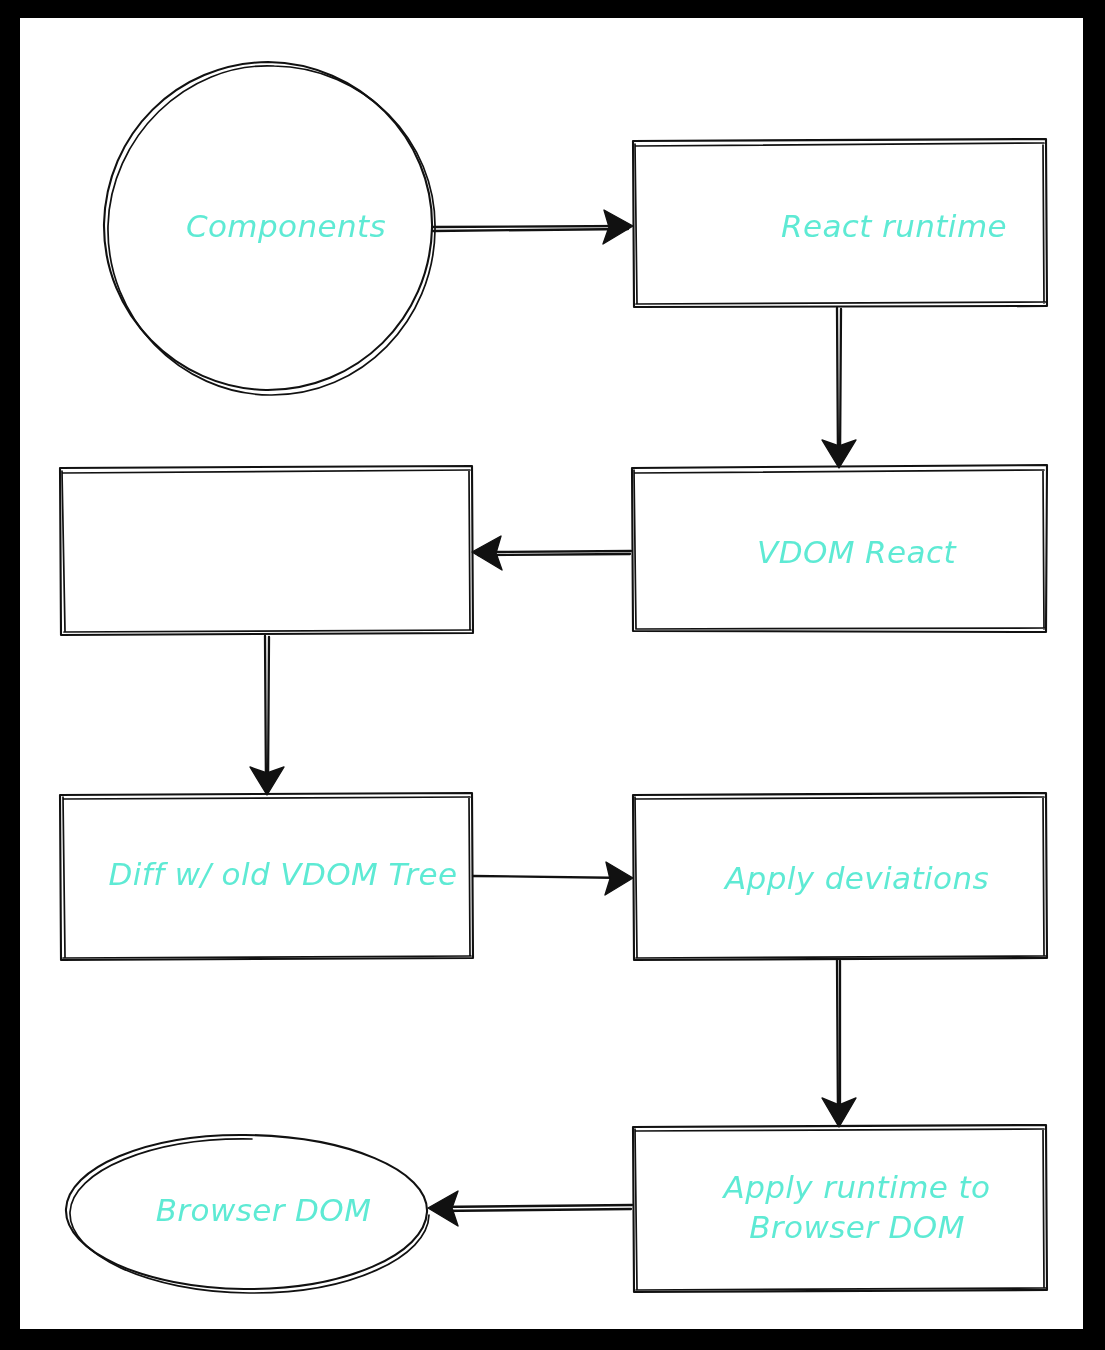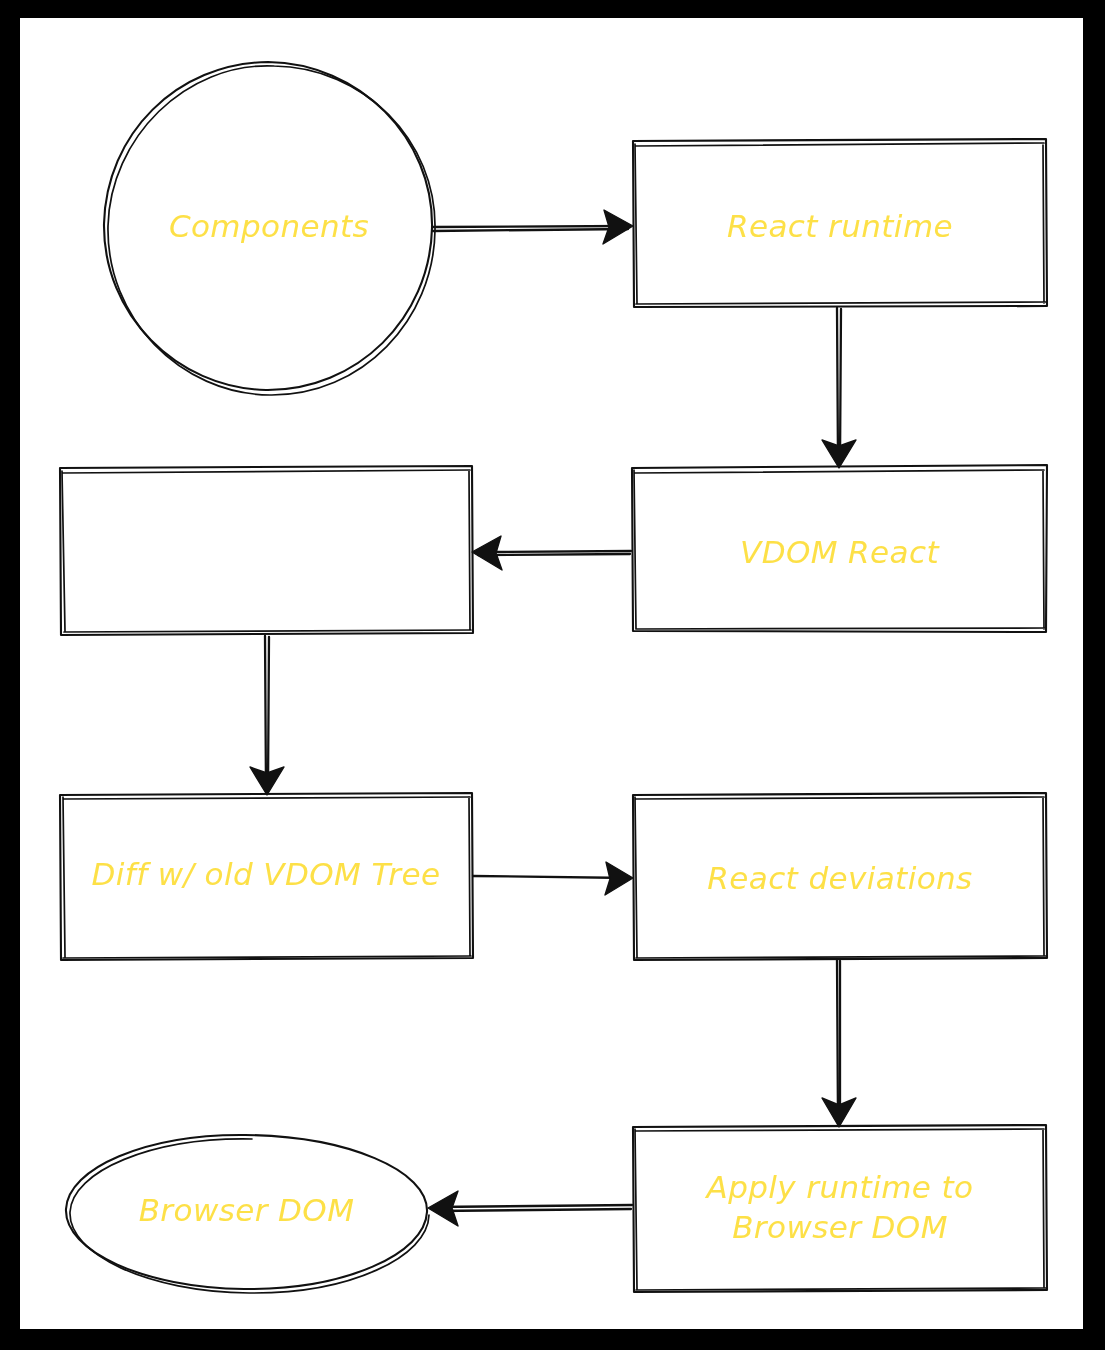--- a/index.html
+++ b/index.html
@@ -54,29 +54,30 @@
     stroke: #111111;
     stroke-width: 1.4;
     stroke-linejoin: round;
   }
   .node-label {
     position: absolute;
     display: flex;
     align-items: center;
     justify-content: center;
     text-align: center;
-    color: #fde047;
+    color: #5eead4;
     font-family: "DejaVu Sans", sans-serif;
     font-size: 31px;
     font-style: italic;
     font-weight: 400;
     letter-spacing: 0.4px;
     line-height: 1.28;
     pointer-events: none;
     user-select: none;
+    margin-left: 17px;
   }
 </style>
 </head>
 <body>
 
 <div id="root">
 
   <div id="canvas"></div>
 
   <svg id="diagram" viewBox="0 0 1105 1350">
@@ -174,26 +175,26 @@
     <g>
       <path class="edge-line" d="M 632 1205 L 434 1207"></path>
       <path class="edge-line" d="M 631 1209 L 436 1211"></path>
       <path class="edge-head" d="M 428 1208 L 458 1191 L 452 1208 L 458 1226 Z"></path>
     </g>
 
   </svg>
 
   <div class="node-label" style="left:104px; top:186px; width:330px; height:82px;">Components</div>
 
-  <div class="node-label" style="left:633px; top:186px; width:414px; height:82px;">React runtime</div>
+  <div class="node-label" style="left:670px; top:186px; width:414px; height:82px;">React runtime</div>
 
   <div class="node-label" style="left:632px; top:512px; width:415px; height:82px;">VDOM React</div>
 
 
   <div class="node-label" style="left:66px; top:820px; width:400px; height:110px; padding:0 8px; box-sizing:border-box;">Diff w/ old VDOM Tree</div>
 
-  <div class="node-label" style="left:633px; top:838px; width:414px; height:82px;">React deviations</div>
+  <div class="node-label" style="left:633px; top:838px; width:414px; height:82px;">Apply deviations</div>
 
   <div class="node-label" style="left:640px; top:1152px; width:400px; height:112px; padding:0 10px; box-sizing:border-box;">Apply runtime to Browser DOM</div>
 
   <div class="node-label" style="left:66px; top:1170px; width:361px; height:82px;">Browser DOM</div>
 
 </div>
 
 </body></html>

